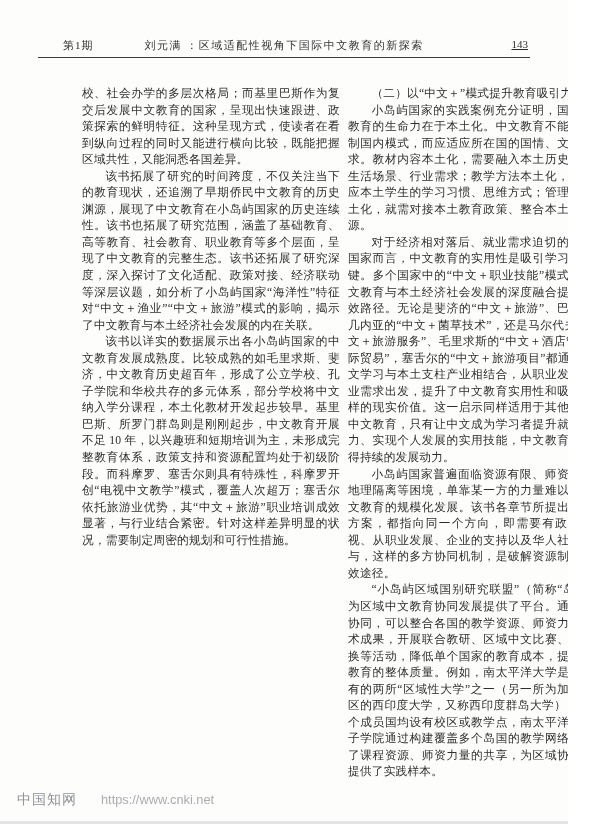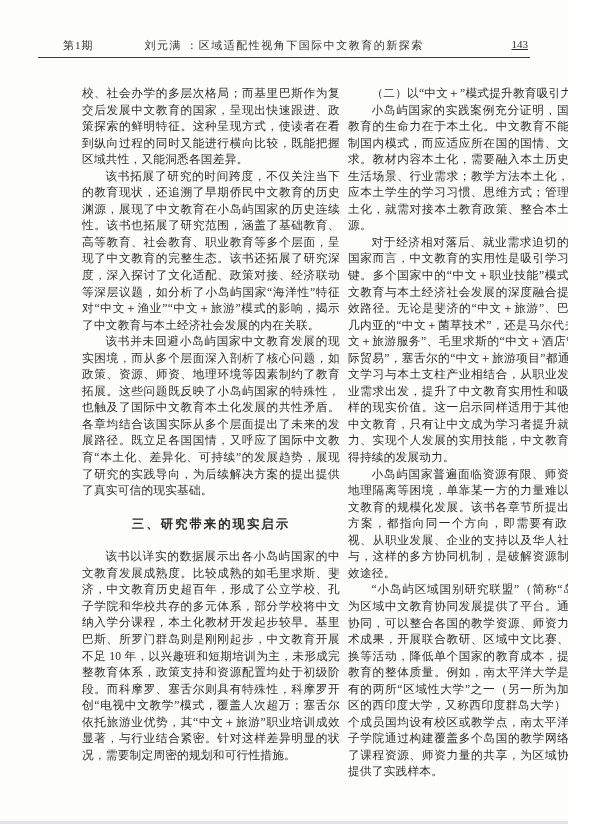--- a/index.html
+++ b/index.html
@@ -42,27 +42,29 @@
   <div class="header">
     <span class="issue">第1期</span>
     <span class="running-title">刘元满 ：区域适配性视角下国际中文教育的新探索</span>
     <span class="pageno">143</span>
   </div>
   <div class="header-rule"></div>
 
   <div class="col col-left">
       <p class="para no-indent">校、社会办学的多层次格局；而基里巴斯作为复交后发展中文教育的国家，呈现出快速跟进、政策探索的鲜明特征。这种呈现方式，使读者在看到纵向过程的同时又能进行横向比较，既能把握区域共性，又能洞悉各国差异。</p>
       <p class="para">该书拓展了研究的时间跨度，不仅关注当下的教育现状，还追溯了早期侨民中文教育的历史渊源，展现了中文教育在小岛屿国家的历史连续性。该书也拓展了研究范围，涵盖了基础教育、高等教育、社会教育、职业教育等多个层面，呈现了中文教育的完整生态。该书还拓展了研究深度，深入探讨了文化适配、政策对接、经济联动等深层议题，如分析了小岛屿国家“海洋性”特征对“中文＋渔业”“中文＋旅游”模式的影响，揭示了中文教育与本土经济社会发展的内在关联。</p>
-      <p class="para">该书并未回避小岛屿国家中文教育发展的现实困境，而从多个层面深入剖析了核心问题，如政策、资源、师资、地理环境等因素制约了教育拓展。这些问题既反映了小岛屿国家的特殊性，也触及了国际中文教育本土化发展的共性矛盾。各章均结合该国实际从多个层面提出了未来的发展路径。既立足各国国情，又呼应了国际中文教育“本土化、差异化、可持续”的发展趋势，展现了研究的实践导向，为后续解决方案的提出提供了真实可信的现实基础。</p>
-      <h3 class="sec-heading">三、研究带来的现实启示</h3>
       <p class="para">该书以详实的数据展示出各小岛屿国家的中文教育发展成熟度。比较成熟的如毛里求斯、斐济，中文教育历史超百年，形成了公立学校、孔子学院和华校共存的多元体系，部分学校将中文纳入学分课程，本土化教材开发起步较早。基里巴斯、所罗门群岛则是刚刚起步，中文教育开展不足 10 年，以兴趣班和短期培训为主，未形成完整教育体系，政策支持和资源配置均处于初级阶段。而科摩罗、塞舌尔则具有特殊性，科摩罗开创“电视中文教学”模式，覆盖人次超万；塞舌尔依托旅游业优势，其“中文＋旅游”职业培训成效显著，与行业结合紧密。针对这样差异明显的状况，需要制定周密的规划和可行性措施。</p>
     </div>
   <div class="col col-right">
       <p class="para subheading">（二）以“中文＋”模式提升教育吸引力</p>
       <p class="para">小岛屿国家的实践案例充分证明，国际中文教育的生命力在于本土化。中文教育不能简单复制国内模式，而应适应所在国的国情、文化与需求。教材内容本土化，需要融入本土历史文化、生活场景、行业需求；教学方法本土化，则需适应本土学生的学习习惯、思维方式；管理模式本土化，就需对接本土教育政策、整合本土教育资源。</p>
       <p class="para">对于经济相对落后、就业需求迫切的小岛屿国家而言，中文教育的实用性是吸引学习者的关键。多个国家中的“中文＋职业技能”模式，为中文教育与本土经济社会发展的深度融合提供了有效路径。无论是斐济的“中文＋旅游”、巴布亚新几内亚的“中文＋菌草技术”，还是马尔代夫的“中文＋旅游服务”、毛里求斯的“中文＋酒店管理/国际贸易”，塞舌尔的“中文＋旅游项目”都通过将中文学习与本土支柱产业相结合，从职业发展、产业需求出发，提升了中文教育实用性和吸引力这样的现实价值。这一启示同样适用于其他国家的中文教育，只有让中文成为学习者提升就业竞争力、实现个人发展的实用技能，中文教育才能获得持续的发展动力。</p>
       <p class="para">小岛屿国家普遍面临资源有限、师资不足、地理隔离等困境，单靠某一方的力量难以推动中文教育的规模化发展。该书各章节所提出的解决方案，都指向同一个方向，即需要有政府的重视、从职业发展、企业的支持以及华人社群的参与，这样的多方协同机制，是破解资源制约的有效途径。</p>
       <p class="para">“小岛屿区域国别研究联盟”（简称“岛盟”）为区域中文教育协同发展提供了平台。通过区域协同，可以整合各国的教学资源、师资力量、学术成果，开展联合教研、区域中文比赛、学生交换等活动，降低单个国家的教育成本，提升中文教育的整体质量。例如，南太平洋大学是全球仅有的两所“区域性大学”之一（另一所为加勒比地区的西印度大学，又称西印度群岛大学），在 12 个成员国均设有校区或教学点，南太平洋大学孔子学院通过构建覆盖多个岛国的教学网络，实现了课程资源、师资力量的共享，为区域协同发展提供了实践样本。</p>
     </div>
 
+  <div class="footer">
+    <span class="footer-brand">中国知网</span>
+    <span class="footer-url">https://www.cnki.net</span>
+  </div>
   <div class="bottom-strip"></div>
 
 </div>
 
 </body></html>

